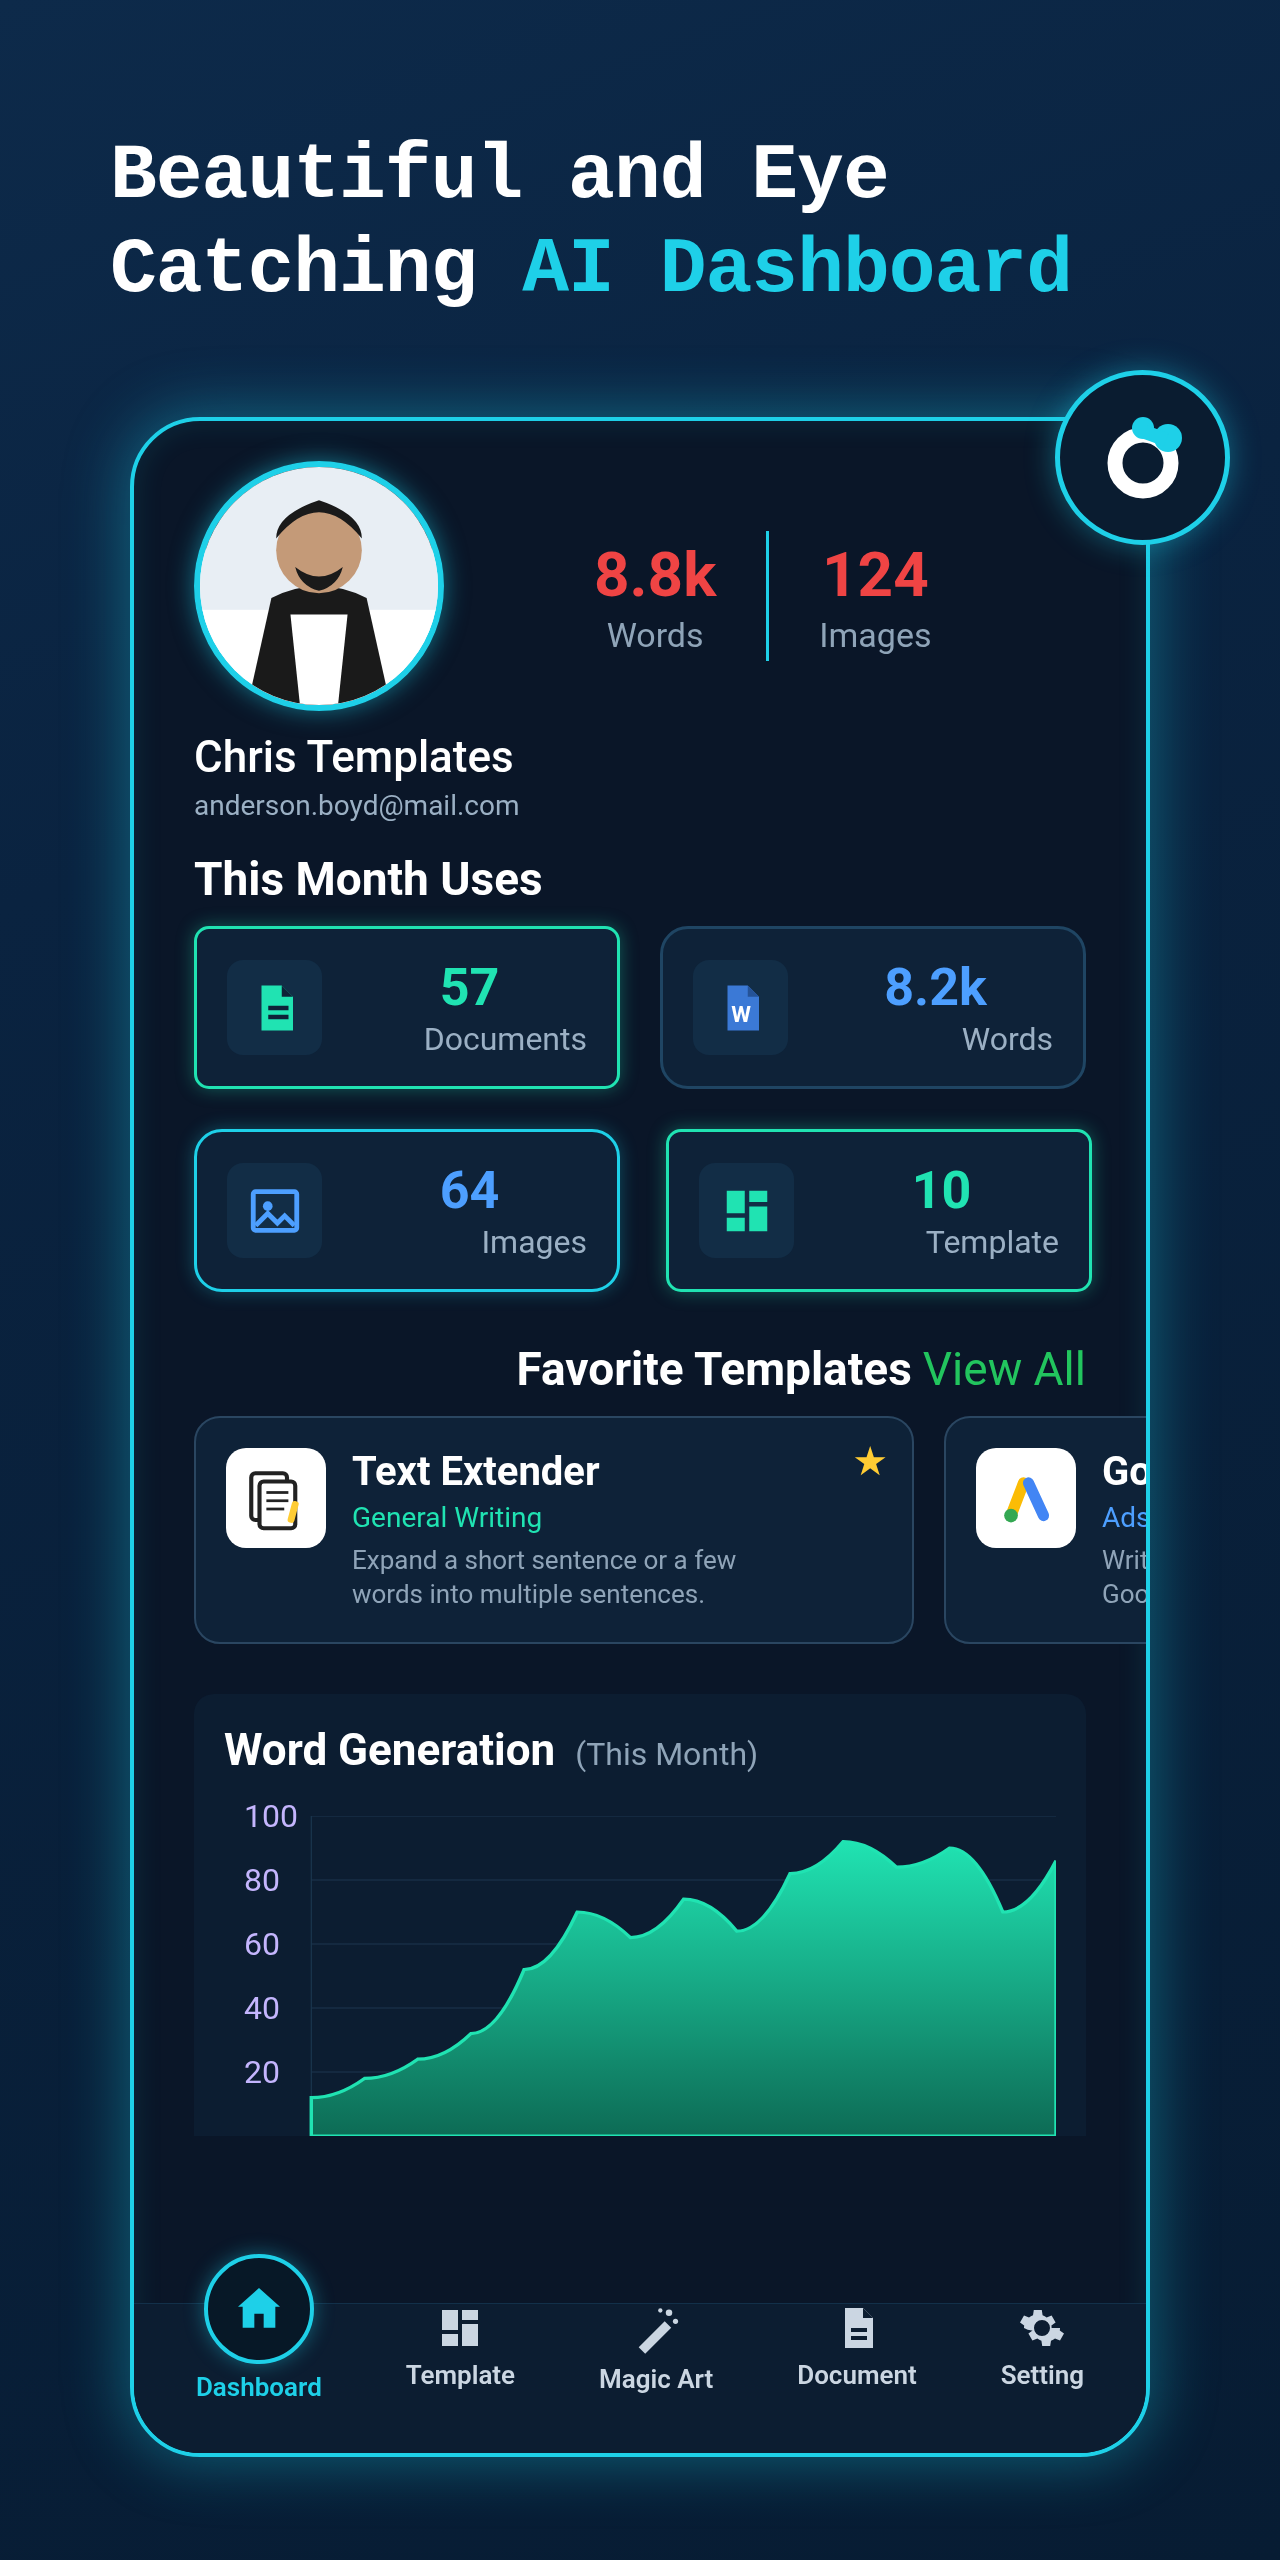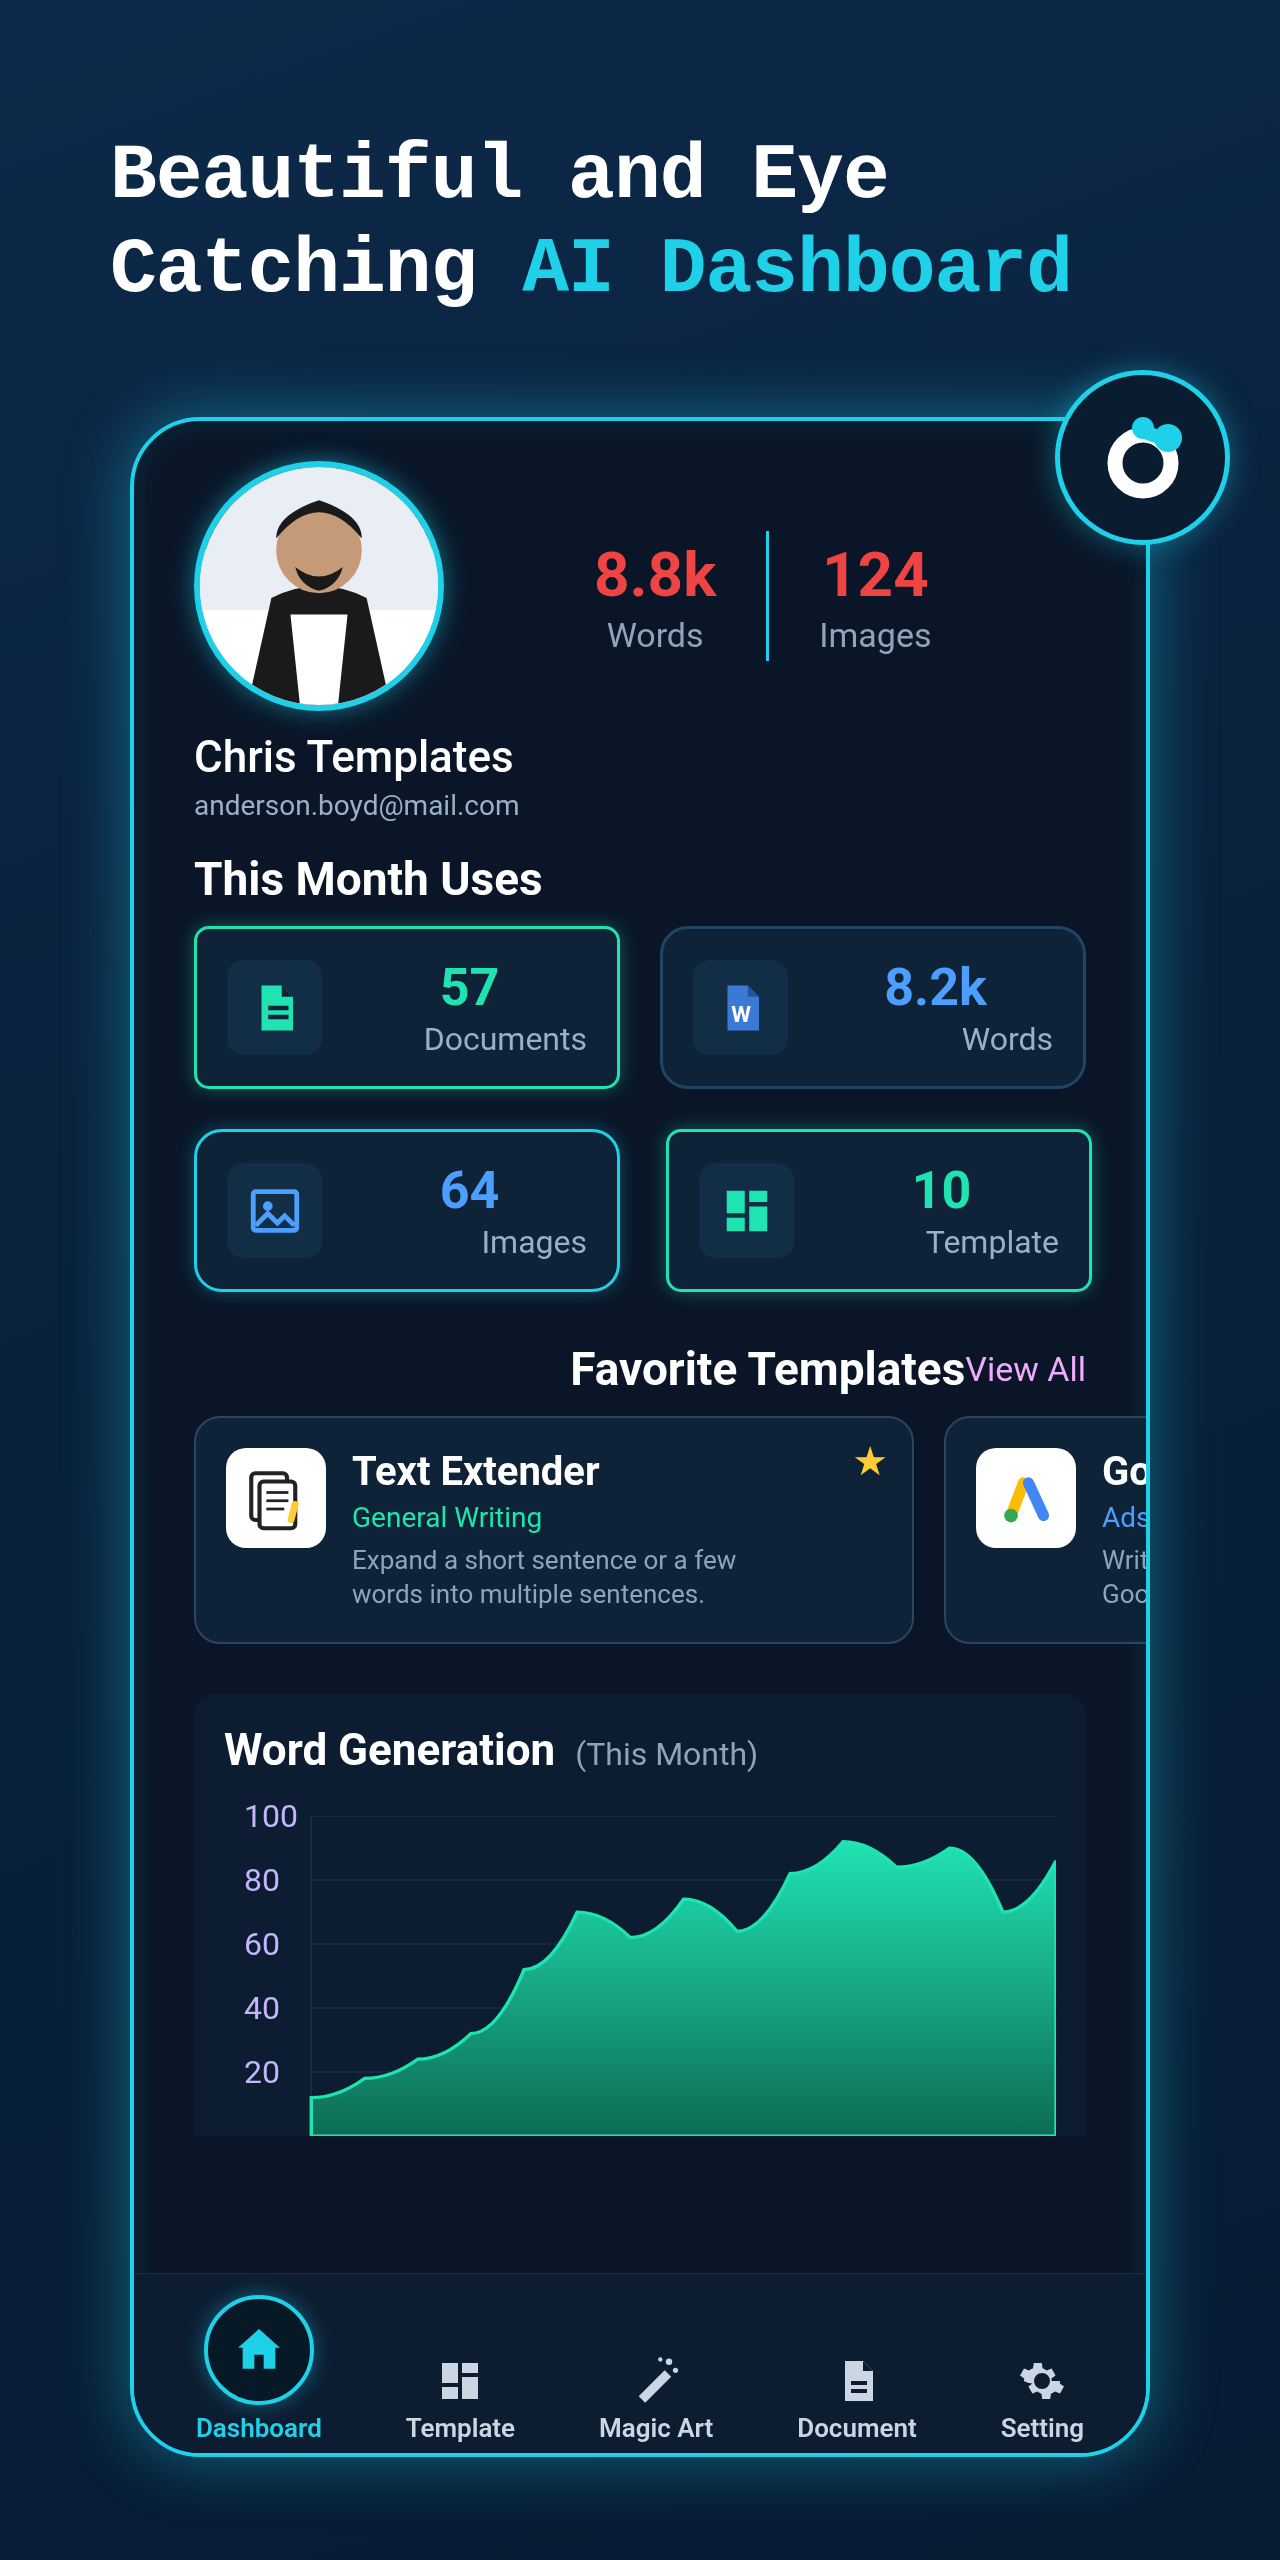--- a/index.html
+++ b/index.html
@@ -85,21 +85,21 @@
     width: 95px; height: 95px; border-radius: 16px;
     background: #122d46; display:flex;align-items:center;justify-content:center;flex-shrink:0;
   }
   .card .metrics { flex:1; text-align: center; }
   .card .num { font-size: 52px; font-weight: 700; }
   .card .lab { font-size: 32px; color: #9bb0c4; margin-top: 2px; text-align: right; }
   .green { color: #20e3b2; }
   .blue  { color: #4d9fff; }
   .row-head { display:flex; align-items:center; justify-content:flex-end; padding: 50px 30px 20px 30px;}
   .row-head h2 { font-size: 46px; font-weight: 700; }
-  .row-head .link { font-size: 34px; color: #f0abfc; }
+  .row-head .link { font-size: 46px; color: #22c55e; margin-left: 11px; }
   .templates-row { display:flex; gap:30px; padding:0 30px; }
   .tmpl-card {
     background: #0e2238;
     border: 2px solid #2a4661;
     border-radius: 26px;
     padding: 30px;
     display:flex; gap:26px;
     position:relative;
     flex: 0 0 720px;
   }
@@ -115,22 +115,22 @@
   .star { position:absolute; top:20px; right:24px; color:#ffcc33; font-size:40px;}
   .chart-block { margin: 50px 30px 0 30px; background:#0c1d31; border-radius:20px 20px 0 0; padding:30px 30px 0 30px;}
   .chart-head { display:flex; align-items:baseline; gap:20px; }
   .chart-head h2 { font-size:44px; font-weight:700;}
   .chart-head .sub { font-size:32px; color:#8fa4b8;}
   .chart-area { position:relative; height:320px; margin-top:40px; margin-left:30px;}
   .chart-area svg { width:100%; height:100%; }
   .y-tick { position:absolute; left:-10px; font-size:32px; color:#c4b5fd; transform:translateY(-50%);}
   .navbar {
     position:absolute; bottom:0; left:0; right:0;
-    height:180px; background:#0c1d31;
-    display:flex; align-items:flex-end; justify-content:space-around;
+    height:150px; background:#0c1d31;
+    display:flex; align-items:flex-start; justify-content:space-around;
     padding:0 20px 10px 20px;
     border-top:1px solid #12304a;
   }
   .nav-item { display:flex; flex-direction:column; align-items:center; gap:8px; color:#cbd6e2;}
   .nav-item .lab { font-size:26px; font-weight:600;}
   .nav-item.active .lab { color:#1ed0e8; }
   .nav-home {
     width:110px;height:110px;border-radius:50%;background:#071827;
     border:4px solid #1ed0e8; box-shadow:0 0 20px rgba(30,208,232,0.4);
     display:flex;align-items:center;justify-content:center;

